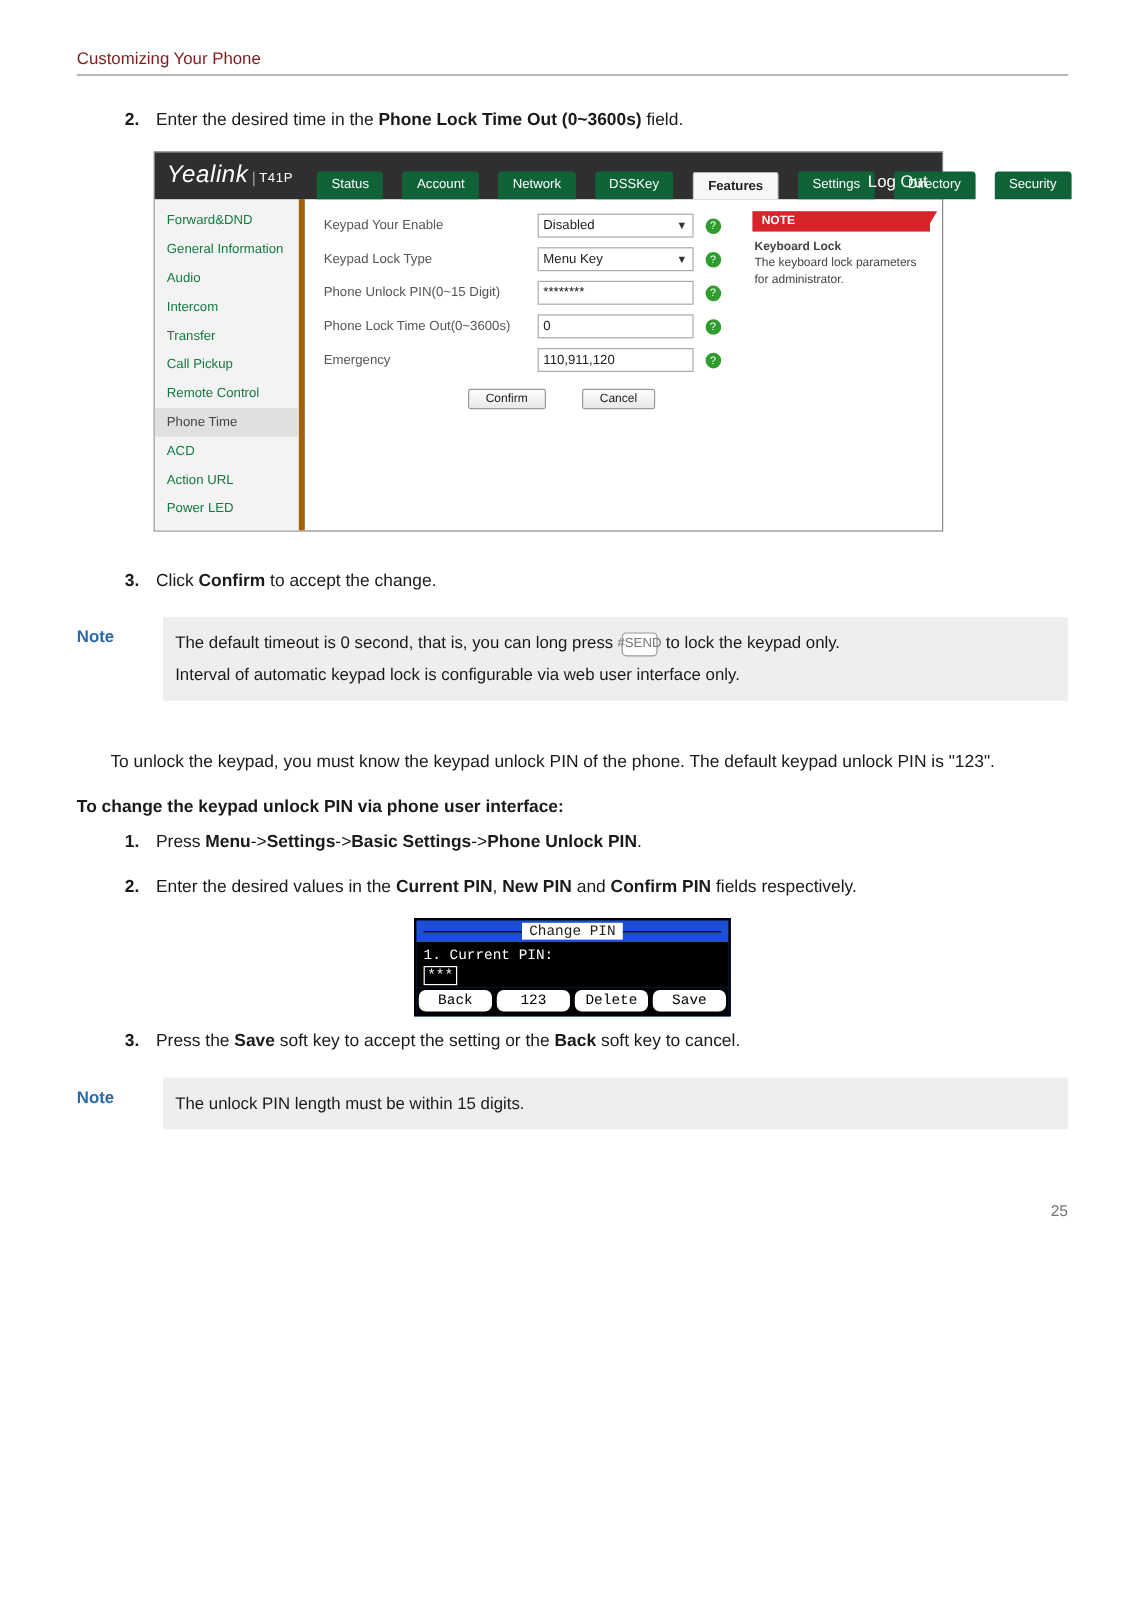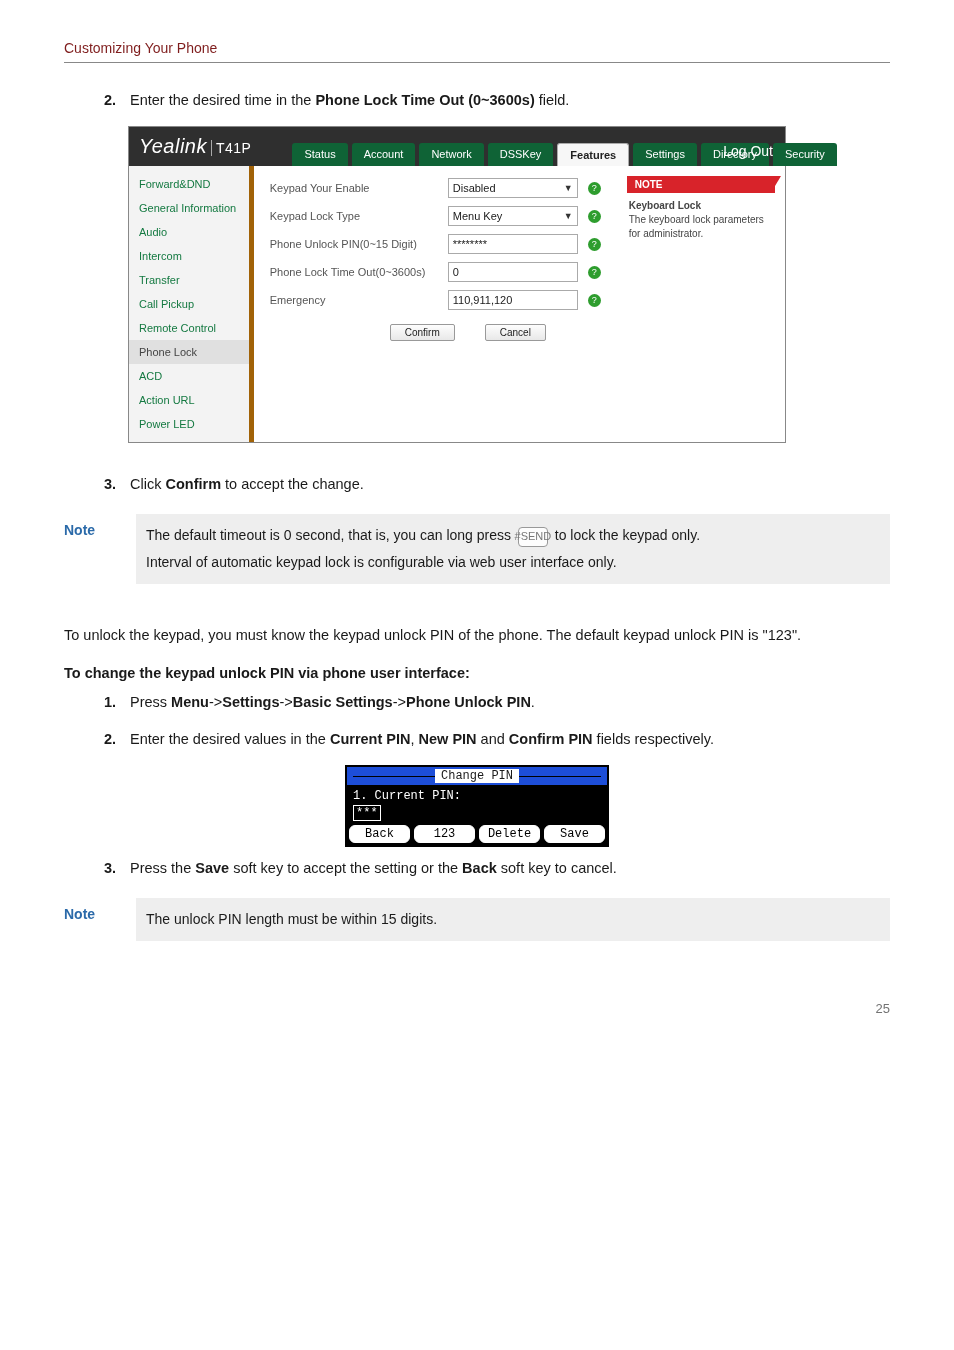--- a/index.html
+++ b/index.html
@@ -101,31 +101,30 @@
     padding: 8px 10px 0 10px;
     position: relative;
   }
   .webui-logo {
     font-size: 20px;
     font-style: italic;
     letter-spacing: 0.5px;
     padding-bottom: 8px;
     padding-right: 20px;
   }
-  .webui-logo-sub { font-size: 14px; font-style: normal; border-left:1px solid #aaa; padding-left:4px; margin-left:4px;}
+  .webui-logo-sub { font-size: 11px; font-style: normal; border-left:1px solid #aaa; padding-left:4px; margin-left:4px;}
   .webui-logout {
     position: absolute;
     right: 12px;
     top: 16px;
     font-size: 14px;
   }
   .webui-tabs {
     display: flex;
-    gap: 4px;
-    margin-left: 21px;
+    gap: 16px;
   }
   .webui-tab {
     background: #0f6336;
     color: #fff;
     padding: 5px 12px;
     border-radius: 3px 3px 0 0;
     font-size: 11px;
   }
   .webui-tab.active {
     background: #f7f7f7;
@@ -280,21 +279,21 @@
     </div>
     <div class="webui-body">
       <div class="webui-side">
         <div class="side-item">Forward&amp;DND</div>
         <div class="side-item">General Information</div>
         <div class="side-item">Audio</div>
         <div class="side-item">Intercom</div>
         <div class="side-item">Transfer</div>
         <div class="side-item">Call Pickup</div>
         <div class="side-item">Remote Control</div>
-        <div class="side-item sel">Phone Lock</div>
+        <div class="side-item sel">Phone Time</div>
         <div class="side-item">ACD</div>
         <div class="side-item">Action URL</div>
         <div class="side-item">Power LED</div>
       </div>
       <div class="webui-main">
         <div class="form-row">
           <div class="form-label">Keypad Your Enable</div>
           <div class="form-field">
               <span>Disabled</span>
               <span class="caret">▼</span>
@@ -355,21 +354,21 @@
   <div class="note-row">
     <div class="note-label">Note</div>
     <div class="note-box">
       <div>
         <span>The default timeout is 0 second, that is, you can long press </span><span class="key-icon">#SEND</span><span> to lock the keypad only.</span>
       </div>
       <div>Interval of automatic keypad lock is configurable via web user interface only.</div>
     </div>
   </div>
 
-  <p class="body-text" style="margin-top:40px;">To unlock the keypad, you must know the keypad unlock PIN of the phone. The default keypad unlock PIN is "123".</p>
+  <p class="body-text" style="margin-top:40px;margin-left:28px;">To unlock the keypad, you must know the keypad unlock PIN of the phone. The default keypad unlock PIN is "123".</p>
 
   <div class="heading4">To change the keypad unlock PIN via phone user interface:</div>
 
   <div class="step body-text">
     <div class="step-num">1.</div>
     <div class="step-body">
       <span>Press </span><span class="bold">Menu</span><span>-&gt;</span><span class="bold">Settings</span><span>-&gt;</span><span class="bold">Basic Settings</span><span>-&gt;</span><span class="bold">Phone Unlock PIN</span><span>.</span>
     </div>
   </div>
 

